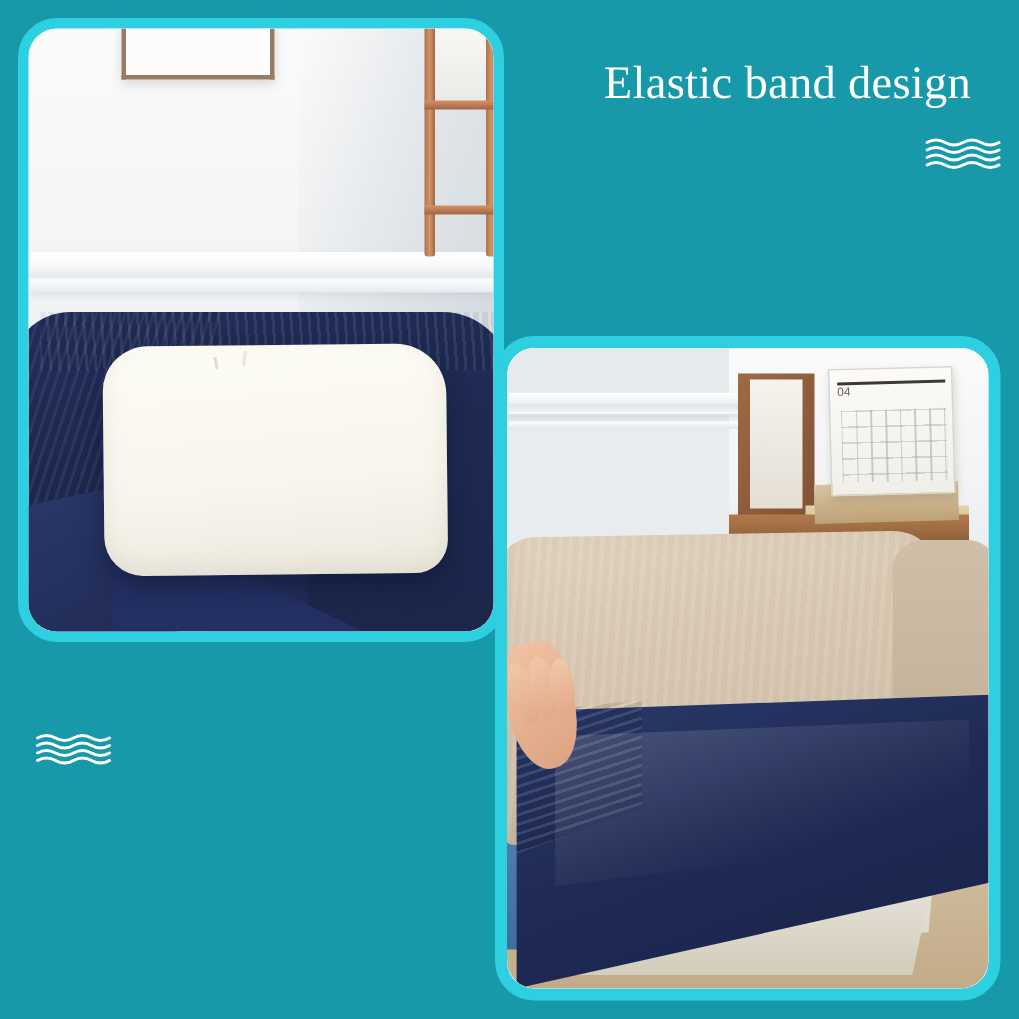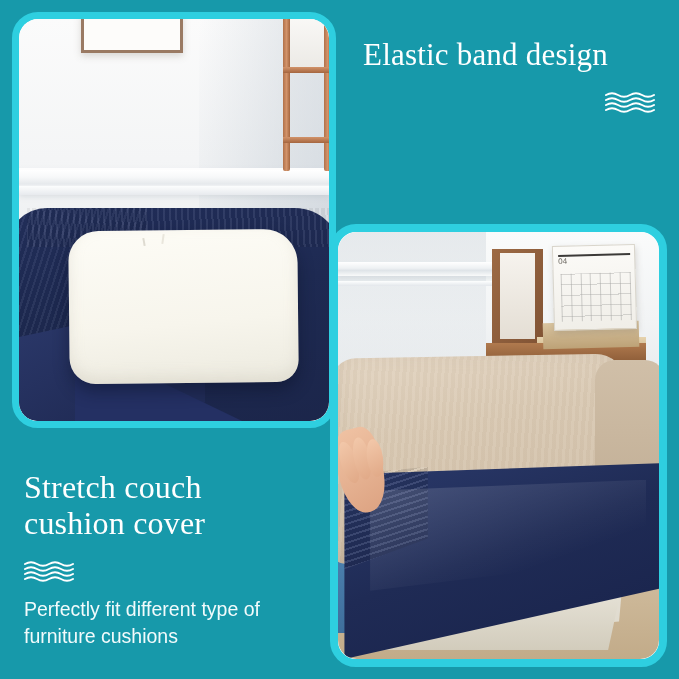--- a/index.html
+++ b/index.html
@@ -274,24 +274,24 @@
     border-radius: 50%;
   }
   .p2-finger.f1 { left:1%;  top:49%; width:5%; height:10%; transform: rotate(-18deg); }
   .p2-finger.f2 { left:5%;  top:48%; width:5%; height:10%; transform: rotate(-12deg); }
   .p2-finger.f3 { left:9%;  top:48.5%; width:5%; height:9%; transform: rotate(-8deg); }
 
   
   .text-block { position: absolute; z-index: 5; }
 
   #text-top-right {
-    right: 16px;
+    right: 4px;
     top: 38px;
     width: 300px;
-    text-align: left;
+    text-align: center;
   }
   #text-bottom-left {
     left: 24px;
     top: 470px;
     width: 300px;
     text-align: left;
   }
 
   .headline {
     color: #ffffff;
@@ -392,25 +392,21 @@
     <div class="headline">Elastic band design</div>
     <svg class="wave-divider" width="58" height="22" viewBox="0 0 58 22" fill="none">
       <path d="M1 4 q6 -3.4 12 0 t12 0 t12 0 t12 0" stroke="#ffffff" stroke-width="2" fill="none" stroke-linecap="round"></path>
       <path d="M1 9 q6 -3.4 12 0 t12 0 t12 0 t12 0" stroke="#ffffff" stroke-width="2" fill="none" stroke-linecap="round"></path>
       <path d="M1 14 q6 -3.4 12 0 t12 0 t12 0 t12 0" stroke="#ffffff" stroke-width="2" fill="none" stroke-linecap="round"></path>
       <path d="M1 19 q6 -3.4 12 0 t12 0 t12 0 t12 0" stroke="#ffffff" stroke-width="2" fill="none" stroke-linecap="round"></path>
     </svg>
   </div>
 
   <div class="text-block" id="text-bottom-left">
-    <div class="headline">Stretch couch
-cushion cover</div>
     <svg class="wave-divider" width="58" height="22" viewBox="0 0 58 22" fill="none">
       <path d="M1 4 q6 -3.4 12 0 t12 0 t12 0 t12 0" stroke="#ffffff" stroke-width="2" fill="none" stroke-linecap="round"></path>
       <path d="M1 9 q6 -3.4 12 0 t12 0 t12 0 t12 0" stroke="#ffffff" stroke-width="2" fill="none" stroke-linecap="round"></path>
       <path d="M1 14 q6 -3.4 12 0 t12 0 t12 0 t12 0" stroke="#ffffff" stroke-width="2" fill="none" stroke-linecap="round"></path>
       <path d="M1 19 q6 -3.4 12 0 t12 0 t12 0 t12 0" stroke="#ffffff" stroke-width="2" fill="none" stroke-linecap="round"></path>
     </svg>
-    <div class="subtext">Perfectly fit different type of
-furniture cushions</div>
   </div>
 
 </div>
 
 </body></html>

